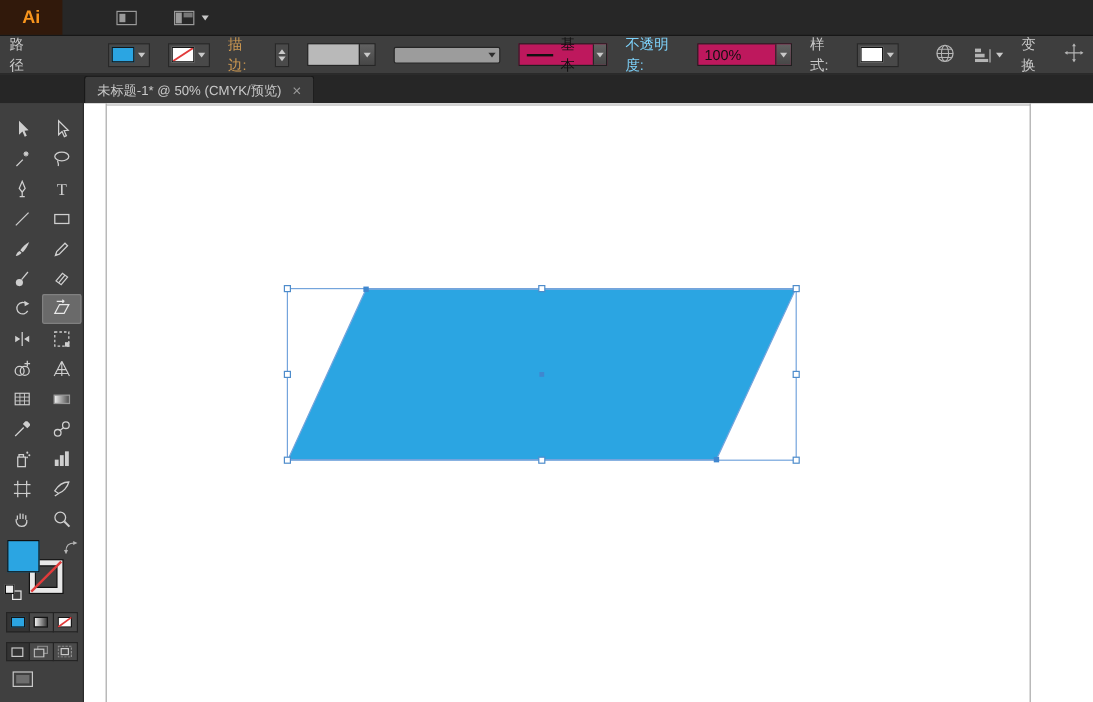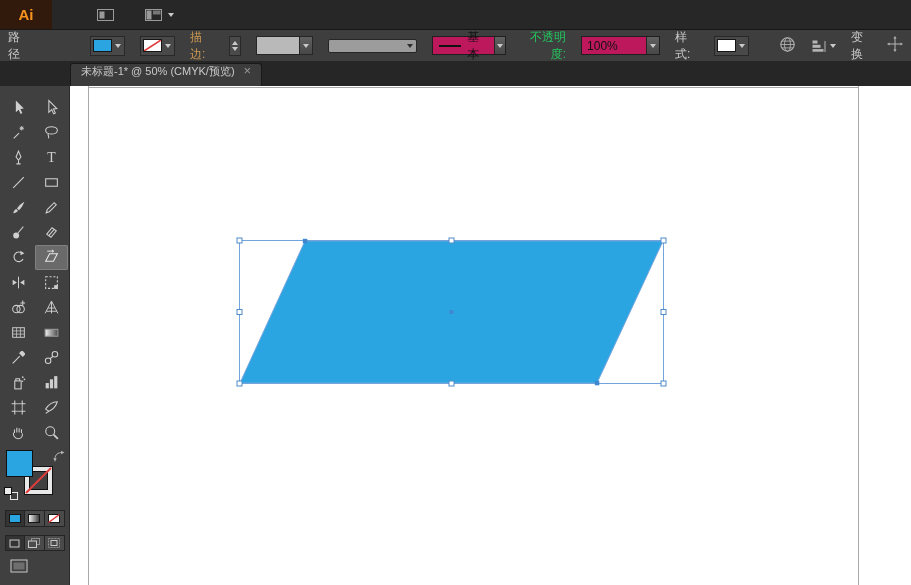--- a/index.html
+++ b/index.html
@@ -32,21 +32,21 @@
   .whitecombo{display:flex;align-items:center;height:19px;border:1px solid #1f1f1f;background:#be185d;color:#111}
   .linepreview{width:26px;height:2px;background:#111;margin:0 6px}
   .bdlabel{padding-right:7px}
   .opval{padding:0 5px;width:64px}
   .spacer{flex:1}
   .aligngrp{display:flex;align-items:center;gap:3px}
   .tx{margin:0 0}
 
   
   .tabbar{height:24px;background:#262626;display:flex;align-items:flex-end;padding-left:70px}
-  .tab{height:23px;display:flex;align-items:flex-start;gap:9px;background:#3c3c3c;border:1px solid #191919;border-bottom:none;border-radius:3px 3px 0 0;padding:0 10px;font-size:11px;color:#c9c9c9}
+  .tab{height:23px;display:flex;align-items:center;gap:9px;background:#3c3c3c;border:1px solid #191919;border-bottom:none;border-radius:3px 3px 0 0;padding:0 10px;font-size:11px;color:#c9c9c9}
   .tab-close{color:#989898;font-size:13px;line-height:1;cursor:pointer}
 
   
   .main{display:flex;height:499px}
   .toolbar{width:70px;background:#404040;border-right:1px solid #2b2b2b;display:flex;flex-direction:column;align-items:center;padding-top:9px}
   .tools{display:grid;grid-template-columns:33px 33px;grid-auto-rows:25px}
   .tool{display:flex;align-items:center;justify-content:center;border-radius:2px;cursor:pointer}
   .tool.selected{background:#6a6a6a;box-shadow:inset 0 0 0 1px #808080}
   .tool svg{display:block}
 
@@ -134,21 +134,21 @@
     </span>
 
   <span class="whitecombo">
     <span class="linepreview"></span>
     <span class="bdlabel">基本</span>
     <span class="arrow-btn">
         <span class="caret"></span>
       </span>
   </span>
 
-  <span class="link" style="color: #22c55e; text-align: right;">不透明度:</span>
+  <span class="link" style="color: #7dd3fc;">不透明度:</span>
   <span class="whitecombo">
     <span class="opval">100%</span>
     <span class="arrow-btn">
         <span class="caret"></span>
       </span>
   </span>
 
   <span>样式:</span>
   <span class="combo">
     <span class="sw"></span>

